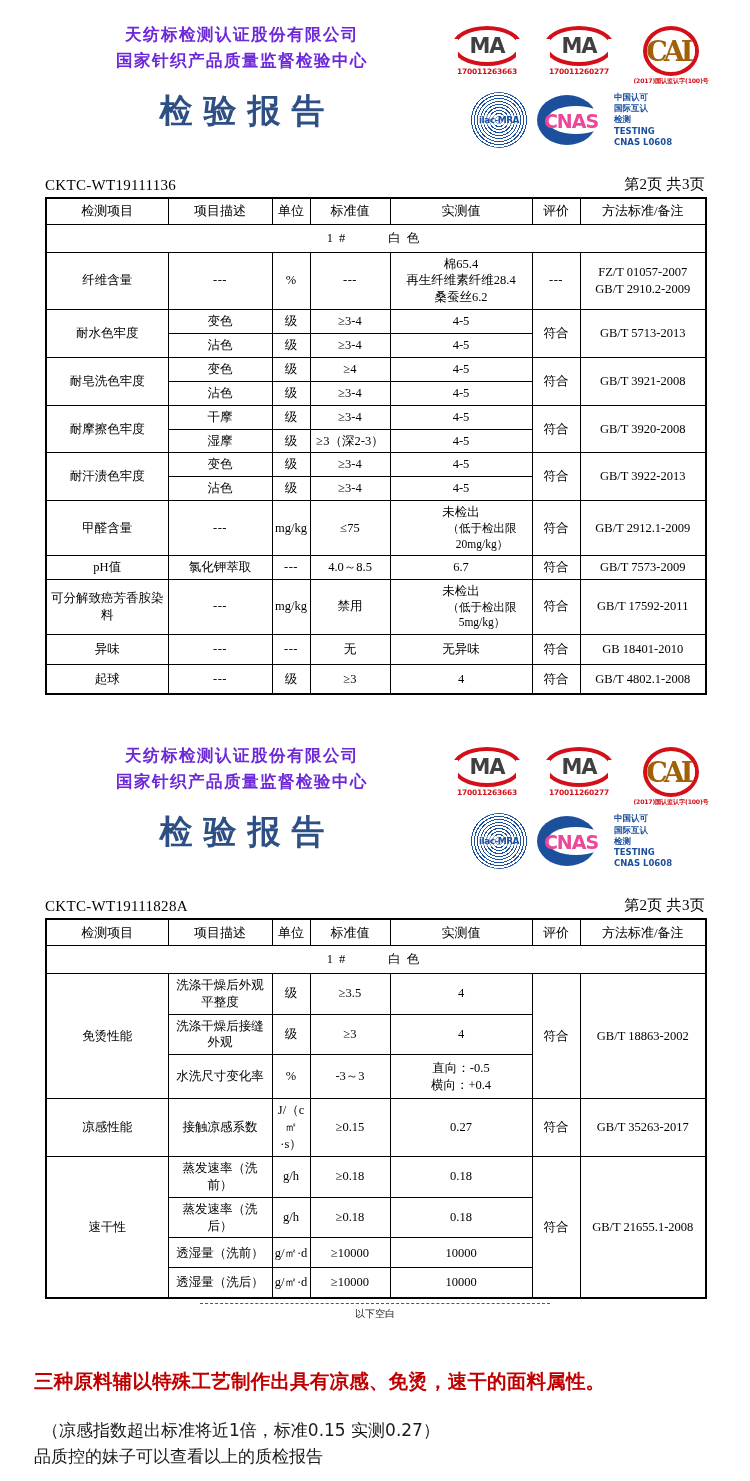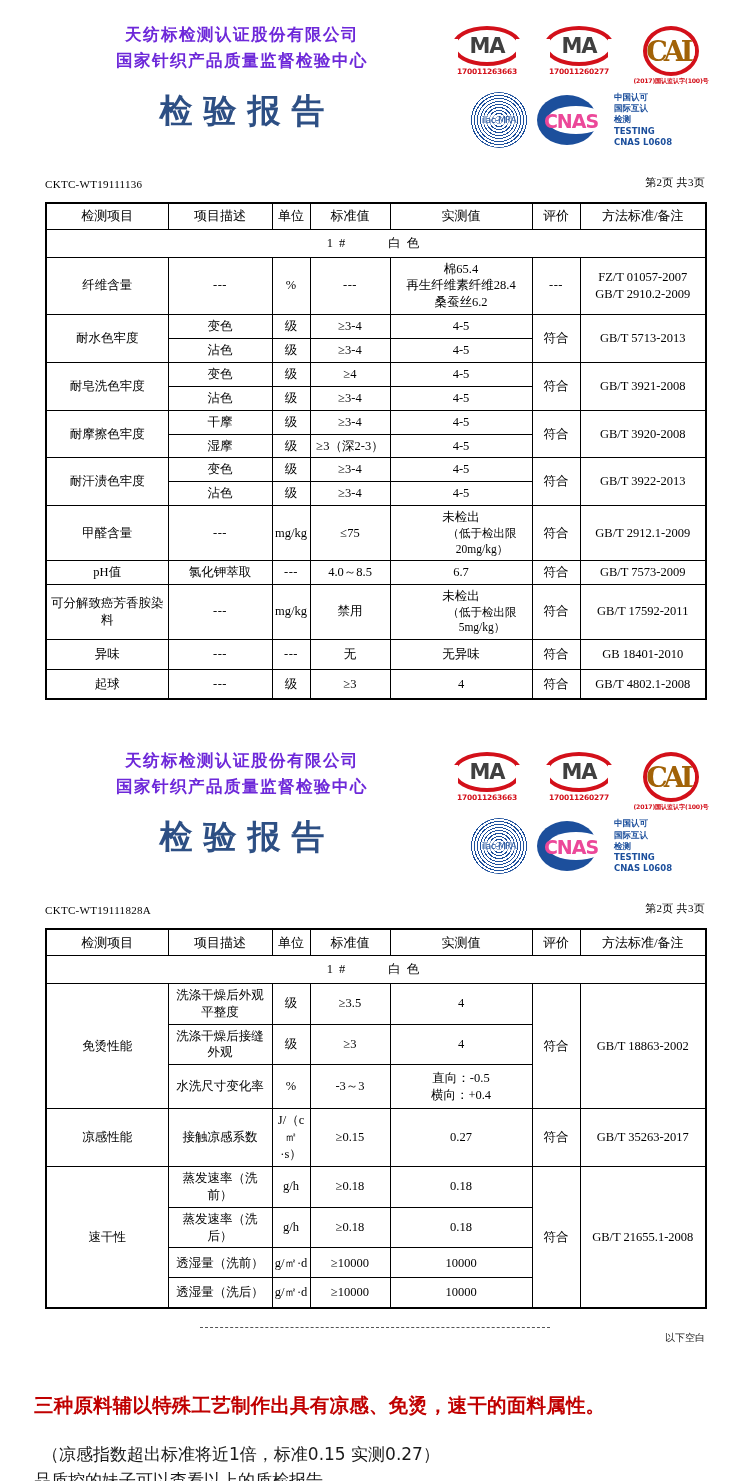--- a/index.html
+++ b/index.html
@@ -133,21 +133,21 @@
     position: relative;
     background:
       repeating-radial-gradient(circle at 50% 50%, #1c4f9c 0 1px, #ffffff 1px 3px);
     display: flex; align-items: center; justify-content: center;
     overflow: hidden;
     flex: none;
   }
   .ilac-label {
     font-family: "DejaVu Sans", sans-serif;
     font-size: 9px;
-    font-weight: normal;
+    font-weight: bold;
     color: #1c4f9c;
     background: rgba(255,255,255,0.55);
     letter-spacing: -0.5px;
     z-index: 2;
   }
   .cnas-mark {
     width: 74px; height: 54px;
     position: relative;
     flex: none;
     display: flex; align-items: center; justify-content: center;
@@ -186,22 +186,22 @@
     white-space: nowrap;
   }
 
   
   .report-meta {
     width: 660px;
     margin: 0 auto;
     display: flex;
     justify-content: space-between;
     align-items: flex-end;
-    font-size: 11px;
-    padding-bottom: 12px;
+    font-size: 15px;
+    padding-bottom: 3px;
   }
   .report-code { letter-spacing: 0.3px; }
   .report-page { letter-spacing: 0.3px; }
 
   
   .tbl-wrap { width: 660px; margin: 0 auto; }
   table.rep {
     width: 100%;
     border-collapse: collapse;
     border: 2.5px solid #000;
@@ -241,22 +241,22 @@
 
   
   .unit-stack {
     font-size: 9.5px;
     line-height: 1.18;
   }
 
   
   .blank-marker {
     width: 660px;
-    margin: 18px auto 0;
-    text-align: right;
+    margin: 4px auto 0;
+    text-align: center;
   }
   .blank-dashes {
     border-top: 1px dashed #555;
     width: 350px;
     margin: 0 auto 3px;
   }
   .blank-text { font-size: 10px; color: #222; }
 
   
   .promo {

